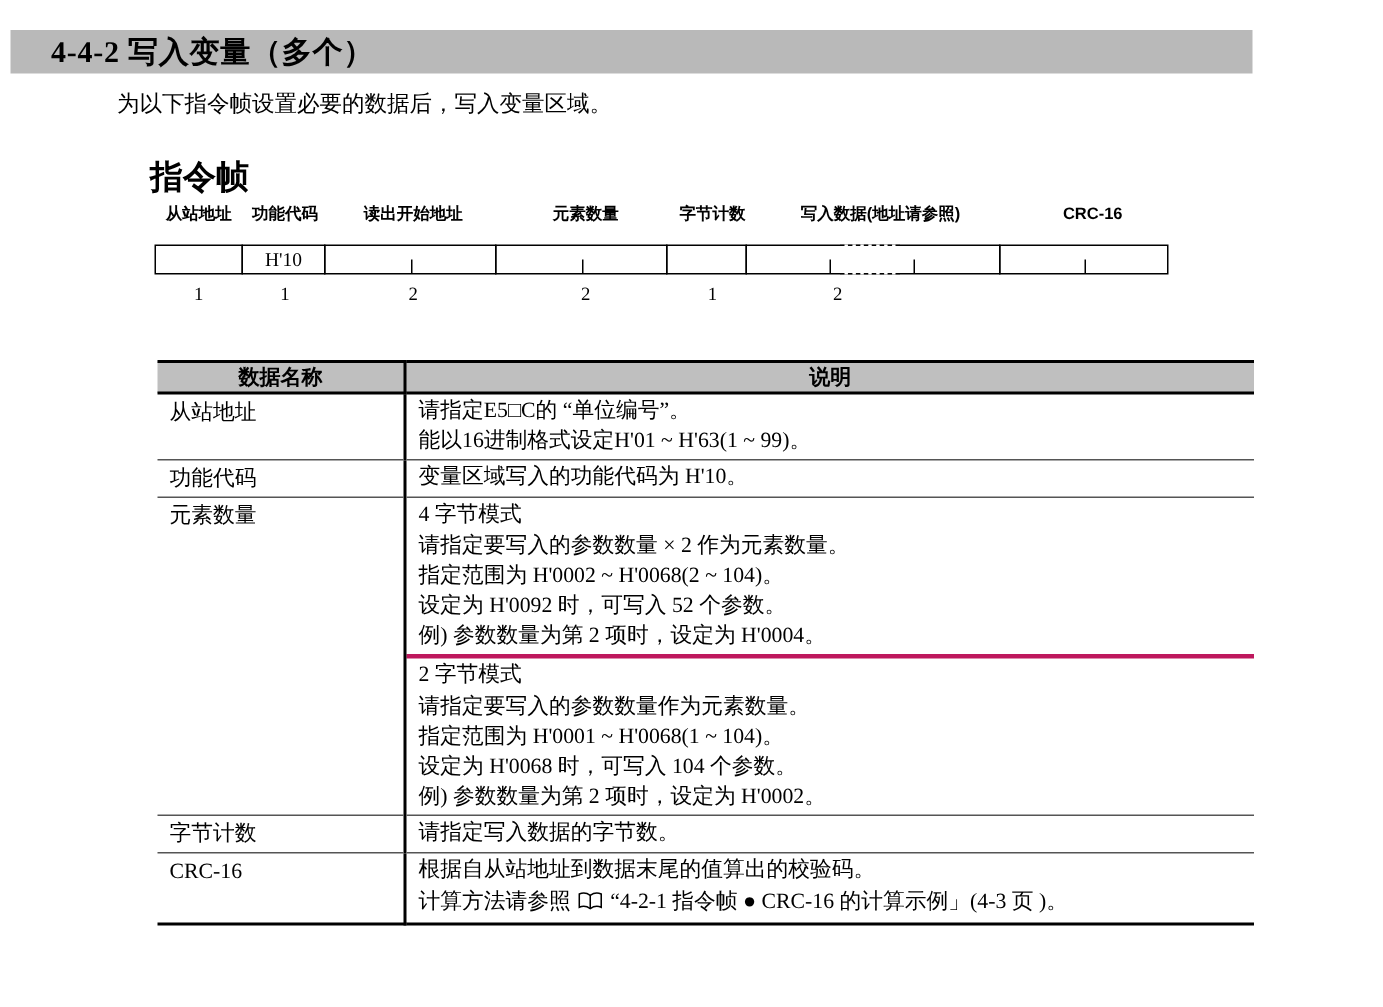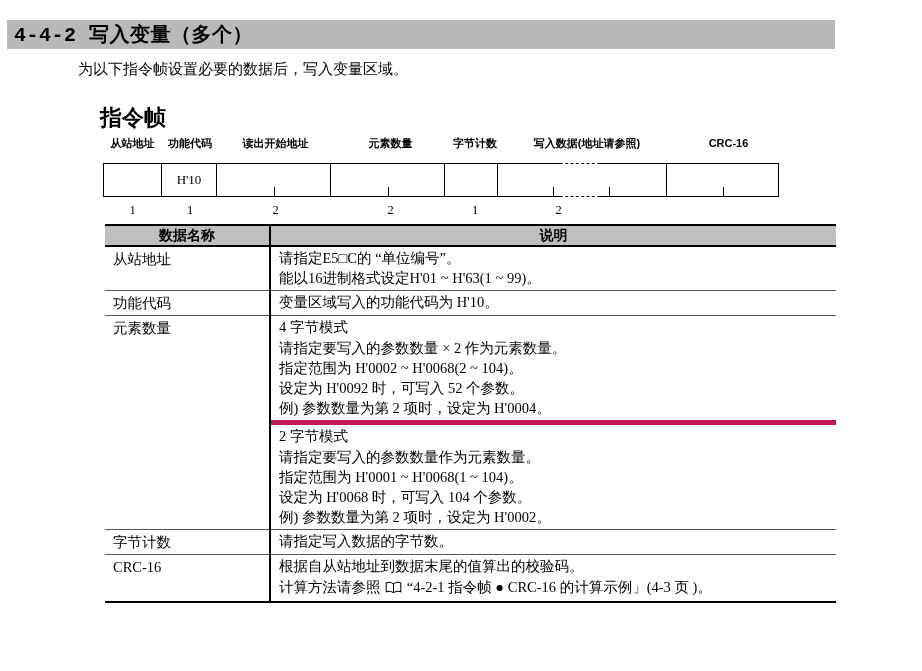--- a/index.html
+++ b/index.html
@@ -8,68 +8,68 @@
     width:922px; height:671px; position:relative; background:#ffffff;
     color:#000; font-family:"Liberation Serif","DejaVu Serif",serif;
     overflow:hidden;
   }
   
   .title-bar {
     position:absolute; left:7px; top:20px; width:828px; height:29px;
     background:#b9b9b9; display:flex; align-items:center;
   }
   .title-bar .title-text {
-    font-family:Liberation Mono, monospace;
-    font-weight:bold; font-size:20px; padding-left:7px; letter-spacing:0.5px;
+    font-family:Liberation Serif, serif;
+    font-weight:bold; font-size:20px; padding-left:27px; letter-spacing:0.5px;
   }
   .intro { position:absolute; left:78px; top:60px; margin:0; font-size:15px; }
   .frame-heading {
     position:absolute; left:100px; top:103px; margin:0;
     font-family:"Liberation Sans","DejaVu Sans",sans-serif;
     font-weight:bold; font-size:22px;
   }
   
   .frame { position:absolute; left:103px; top:137px; width:700px; }
   .frame-row { display:flex; }
   .frame-labels .cell {
     font-family:"Liberation Sans","DejaVu Sans",sans-serif;
     font-size:11px; font-weight:bold; text-align:center; white-space:nowrap;
     height:13px; line-height:13px;
   }
   .frame-boxes { margin-top:13px; }
   .frame-box {
-    position:relative; height:34px; border:1px solid #000;
+    position:relative; height:20px; border:1px solid #000;
     display:flex; align-items:center; justify-content:center;
   }
   .frame-box + .frame-box { margin-left:-1px; }
   .frame-box .box-value { font-size:13px; }
   .tick { position:absolute; bottom:0; width:1px; height:9px; background:#000; }
   .vargap {
     position:absolute; top:-1px; bottom:-1px; left:37%; width:24%;
     background:#fff; border-top:1px dashed #000; border-bottom:1px dashed #000;
   }
   .frame-bytes { margin-top:6px; }
   .frame-bytes .cell { text-align:center; font-size:12.5px; white-space:nowrap; }
   
   .data-table {
-    position:absolute; left:105px; top:224px; width:731px;
+    position:absolute; left:105px; top:240px; width:731px;
     border-collapse:collapse; table-layout:fixed;
   }
   .data-table th {
     background:#bfbfbf; border-top:2px solid #000; border-bottom:2px solid #000;
     font-family:"Liberation Sans","DejaVu Sans",sans-serif;
     font-size:14px; font-weight:bold; height:21px; padding:0 4px; text-align:center;
   }
   .data-table th:first-child { width:165px; border-right:2px solid #000; }
   .data-table tr:last-child td { border-bottom:2px solid #000; }
   .data-table td { vertical-align:top; font-size:14.5px; padding:0; }
   .data-table td.label { border-right:2px solid #000; padding:2px 4px 2px 8px; line-height:20px; }
   .data-table tbody tr + tr td { border-top:1px solid #555; }
   .section { padding:1px 6px 2px 8px; }
-  .section + .section { border-top:5px solid #be185d; }
+  .section + .section { border-top:3px solid #be185d; }
   .line { line-height:20.2px; white-space:nowrap; }
   .book-icon { display:inline-block; vertical-align:-2px; margin:0 1px; }
 </style>
 </head>
 <body>
 
 <div class="title-bar">
   <span class="title-text">4-4-2  写入变量（多个）</span>
 </div>
 

